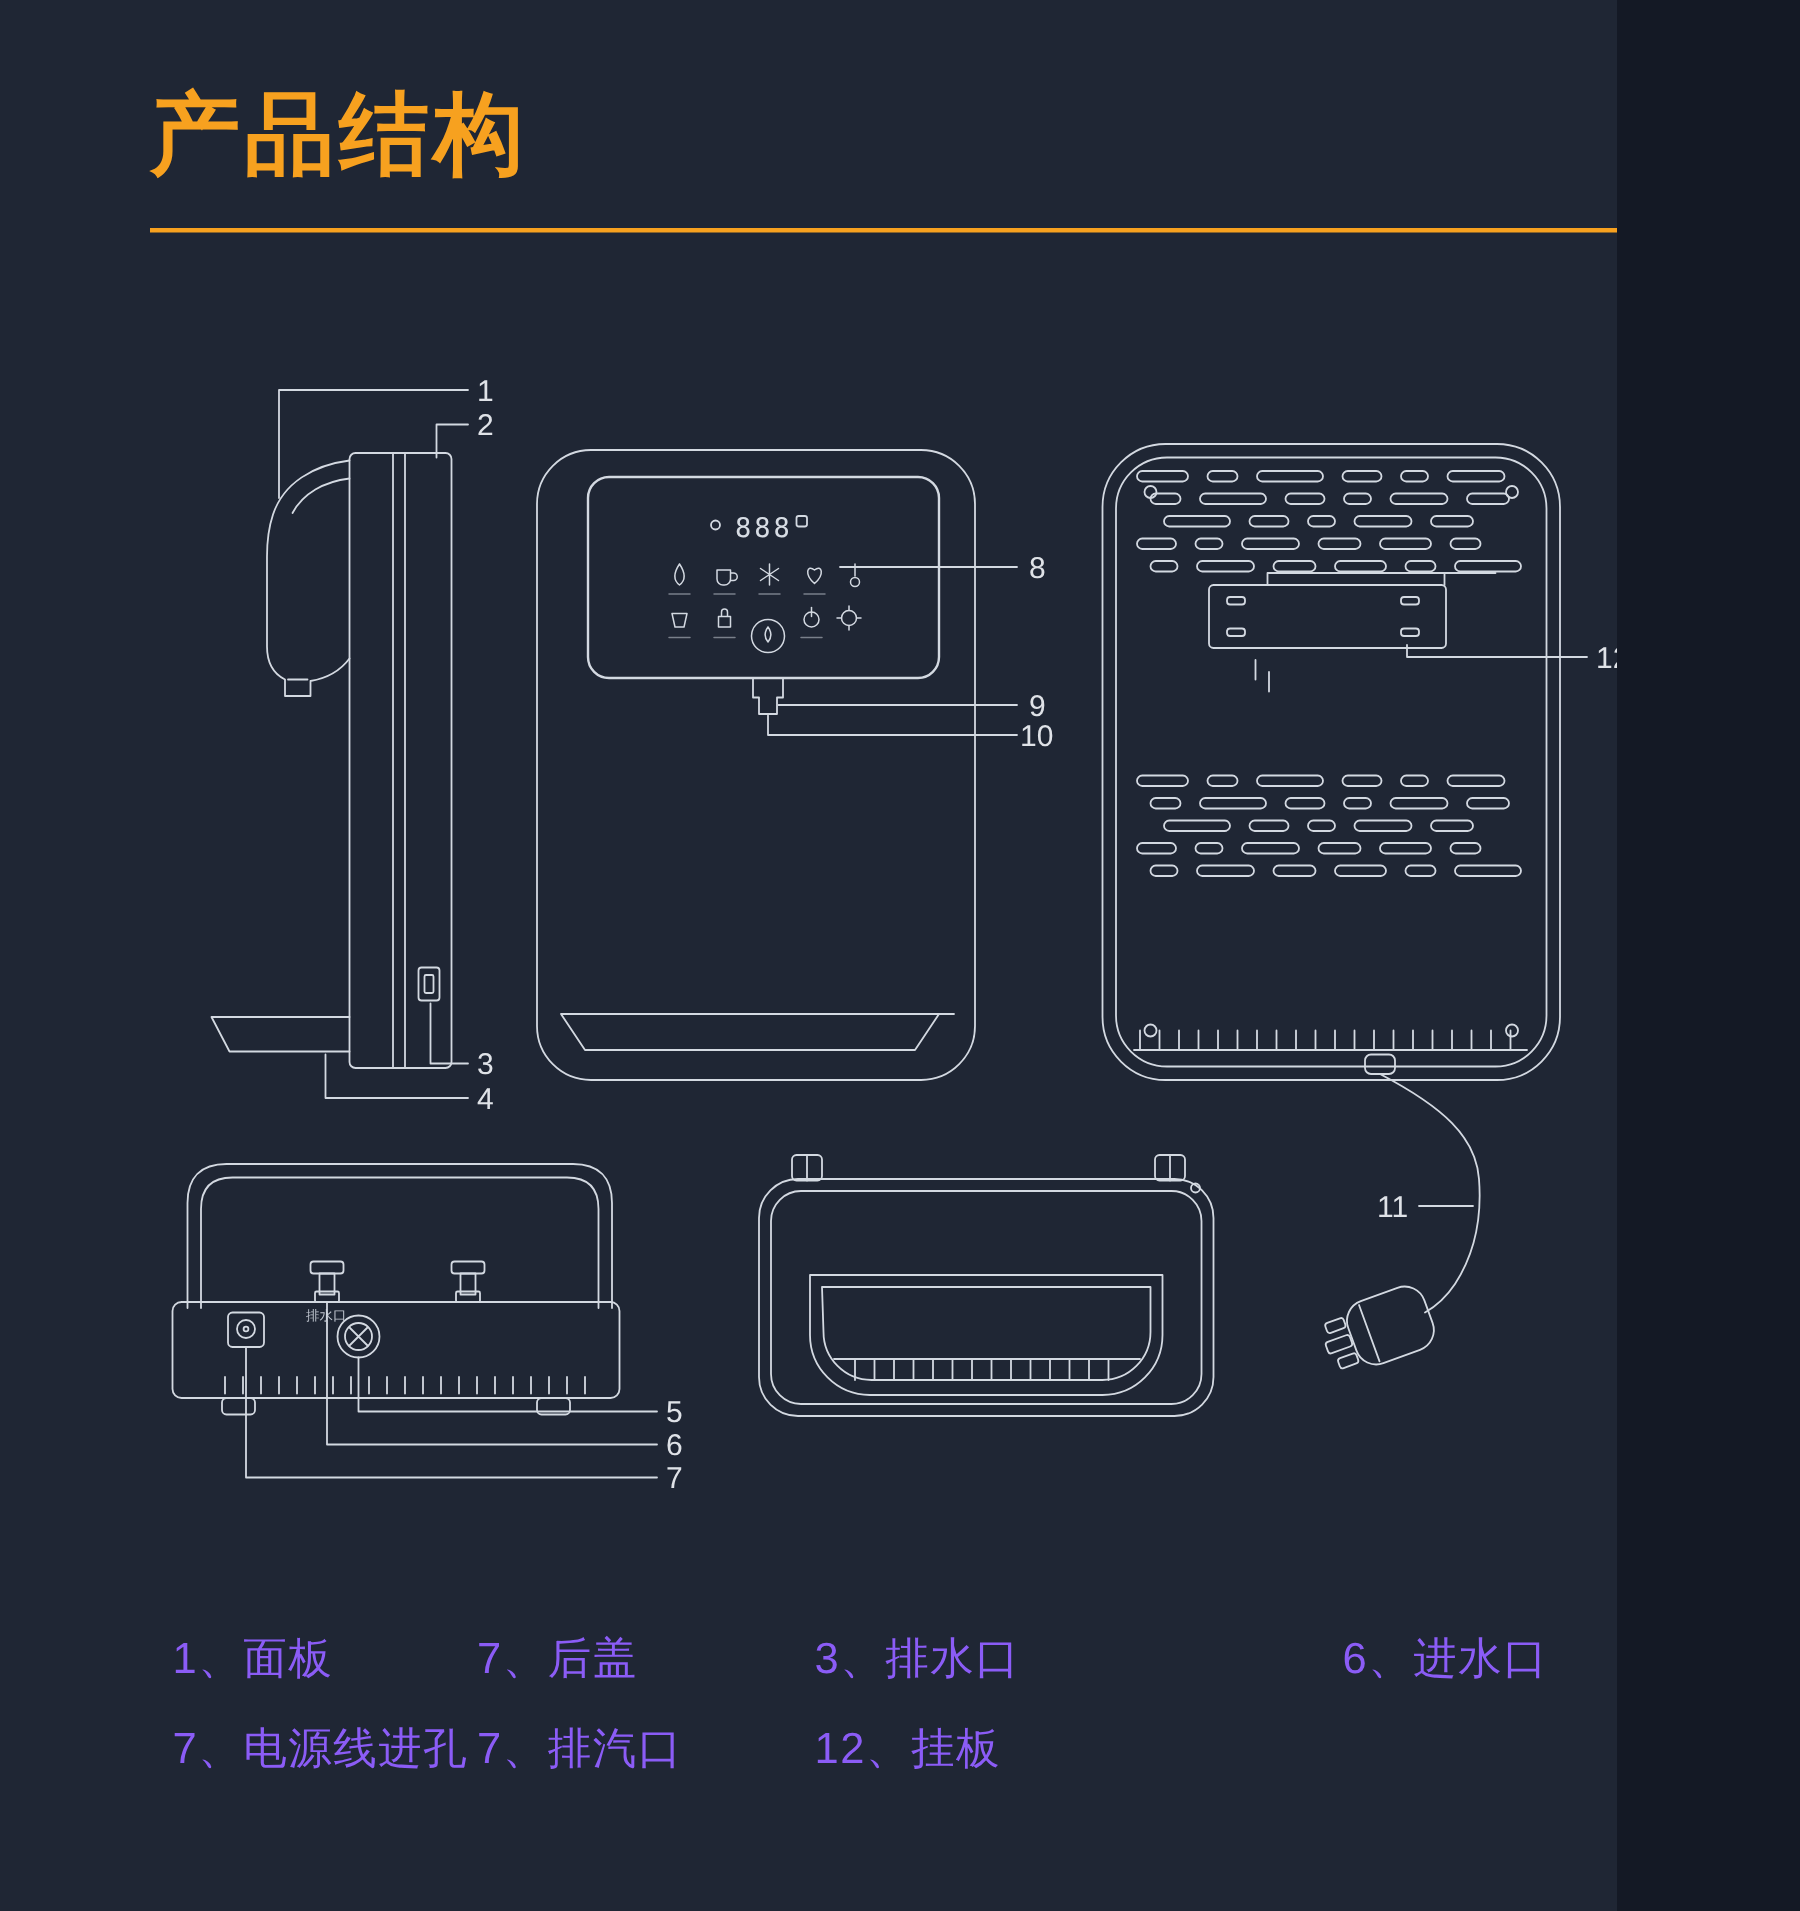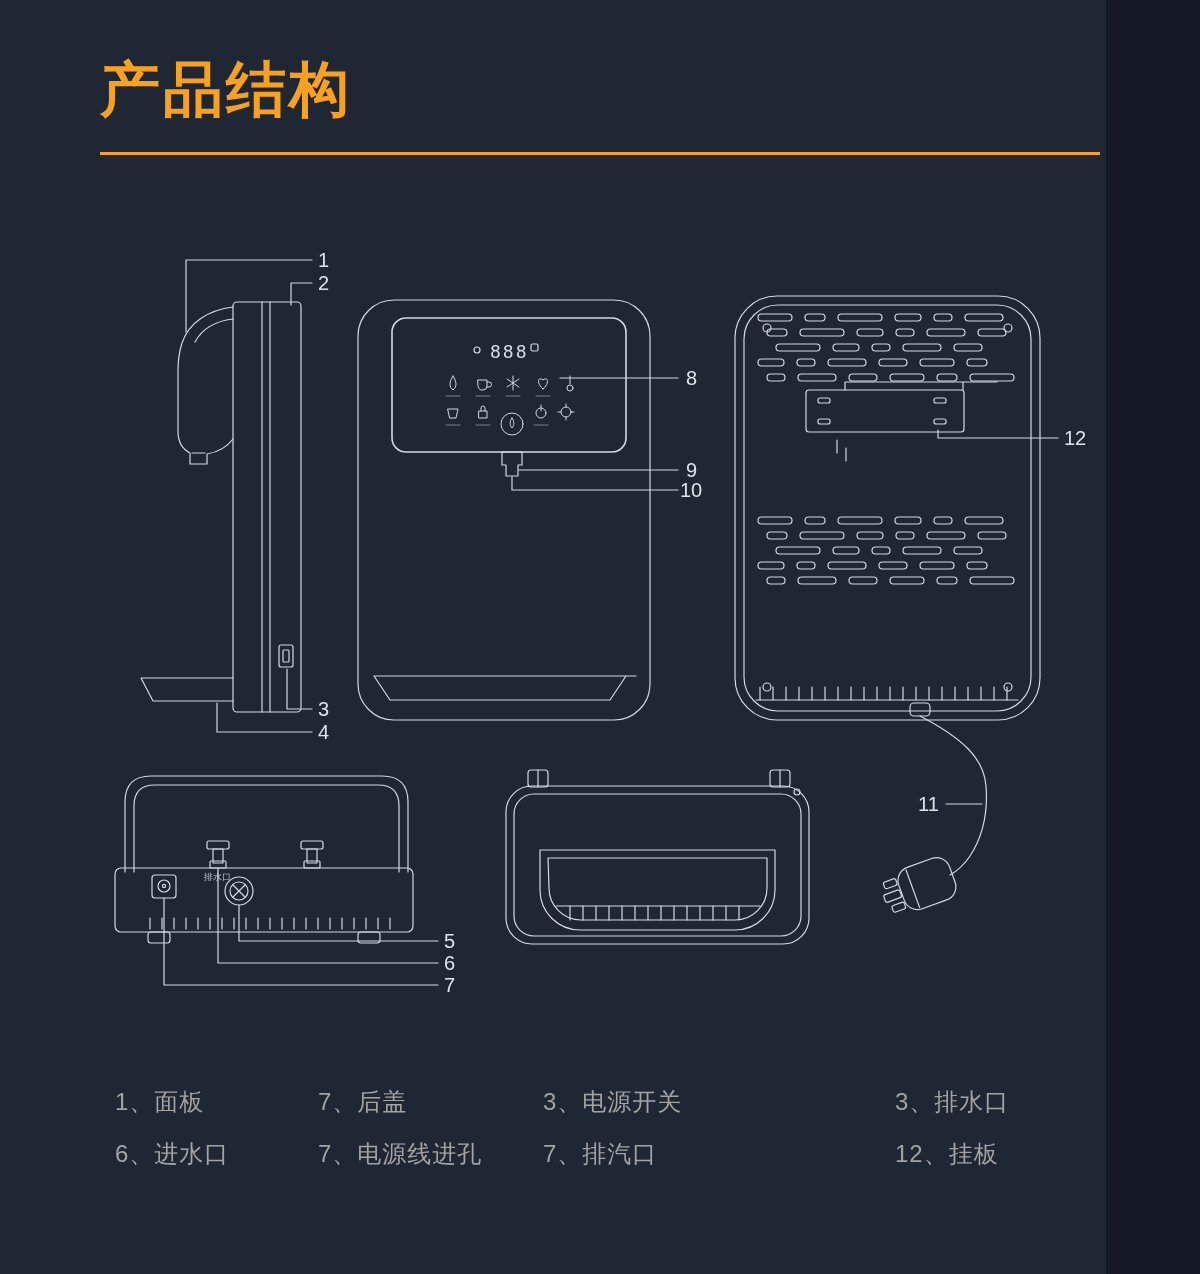--- a/index.html
+++ b/index.html
@@ -5,40 +5,39 @@
   :root{
     --bg:#1F2634;
     --accent:#F7A11F;
     --ink:#E3E7EE;
   }
   html,body{margin:0;padding:0;background:#141925;}
   .stage{
     position:relative;width:1078px;height:1274px;overflow:hidden;
     background:var(--bg);
     font-family:"Liberation Sans",sans-serif;
-    padding-left:28px;
   }
   .page-title{
     position:absolute;left:100px;top:60px;margin:0;
     font-size:60px;line-height:1;font-weight:700;letter-spacing:3px;
     color:var(--accent);
   }
   .title-rule{
     position:absolute;left:100px;top:152px;width:1000px;height:3px;
     background:var(--accent);
   }
   svg.art{position:absolute;left:0;top:0;}
   .callout{fill:#EAEDF2;stroke:none;font-size:20px;font-family:"Liberation Sans",sans-serif;}
   .tiny{fill:#C9CFD9;stroke:none;font-size:9px;font-family:"Liberation Sans",sans-serif;}
   .seg{fill:#E2E7EF;stroke:none;font-size:18px;letter-spacing:2px;font-family:"DejaVu Sans Mono",monospace;}
   .lbl{opacity:.5;}
   .legend{
     position:absolute;left:115px;top:1086px;width:1000px;
     display:grid;grid-template-columns:203px 225px 352px 1fr;row-gap:20px;
-    font-size:24px;font-weight:500;letter-spacing:1px;color:#a3a3a3;
+    font-size:29px;font-weight:500;letter-spacing:1px;color:#8b5cf6;
   }
   .legend-item{white-space:nowrap;}
 </style>
 </head>
 <body>
 
 <div class="stage">
 
   <h1 class="page-title">产品结构</h1>
   <div class="title-rule"></div>
@@ -283,21 +282,20 @@
             <path d="M570 906 V920 M583 906 V920 M596 906 V920 M609 906 V920 M622 906 V920 M635 906 V920 M648 906 V920 M661 906 V920 M674 906 V920 M687 906 V920 M700 906 V920 M713 906 V920 M726 906 V920 M739 906 V920 "></path>
           </g>
       </g>
 
     </g>
   </svg>
 
   <div class="legend">
     <div class="legend-item">1、面板</div>
     <div class="legend-item">7、后盖</div>
-    <div class="legend-item">3、电源开关</div>
     <div class="legend-item">3、排水口</div>
     <div class="legend-item">6、进水口</div>
     <div class="legend-item">7、电源线进孔</div>
     <div class="legend-item">7、排汽口</div>
     <div class="legend-item">12、挂板</div>
   </div>
 
 </div>
 
 </body></html>

